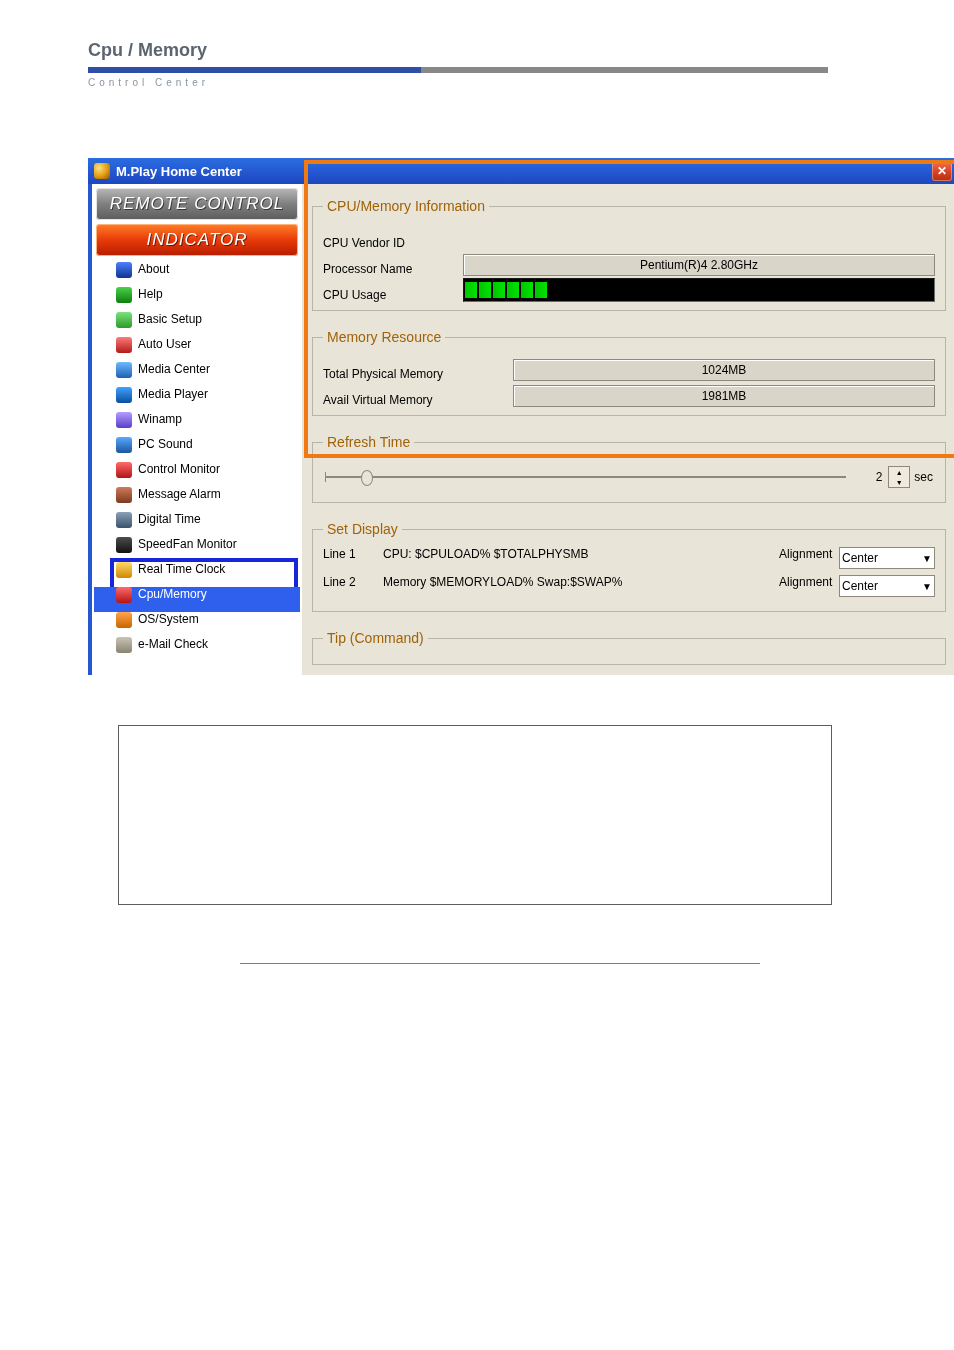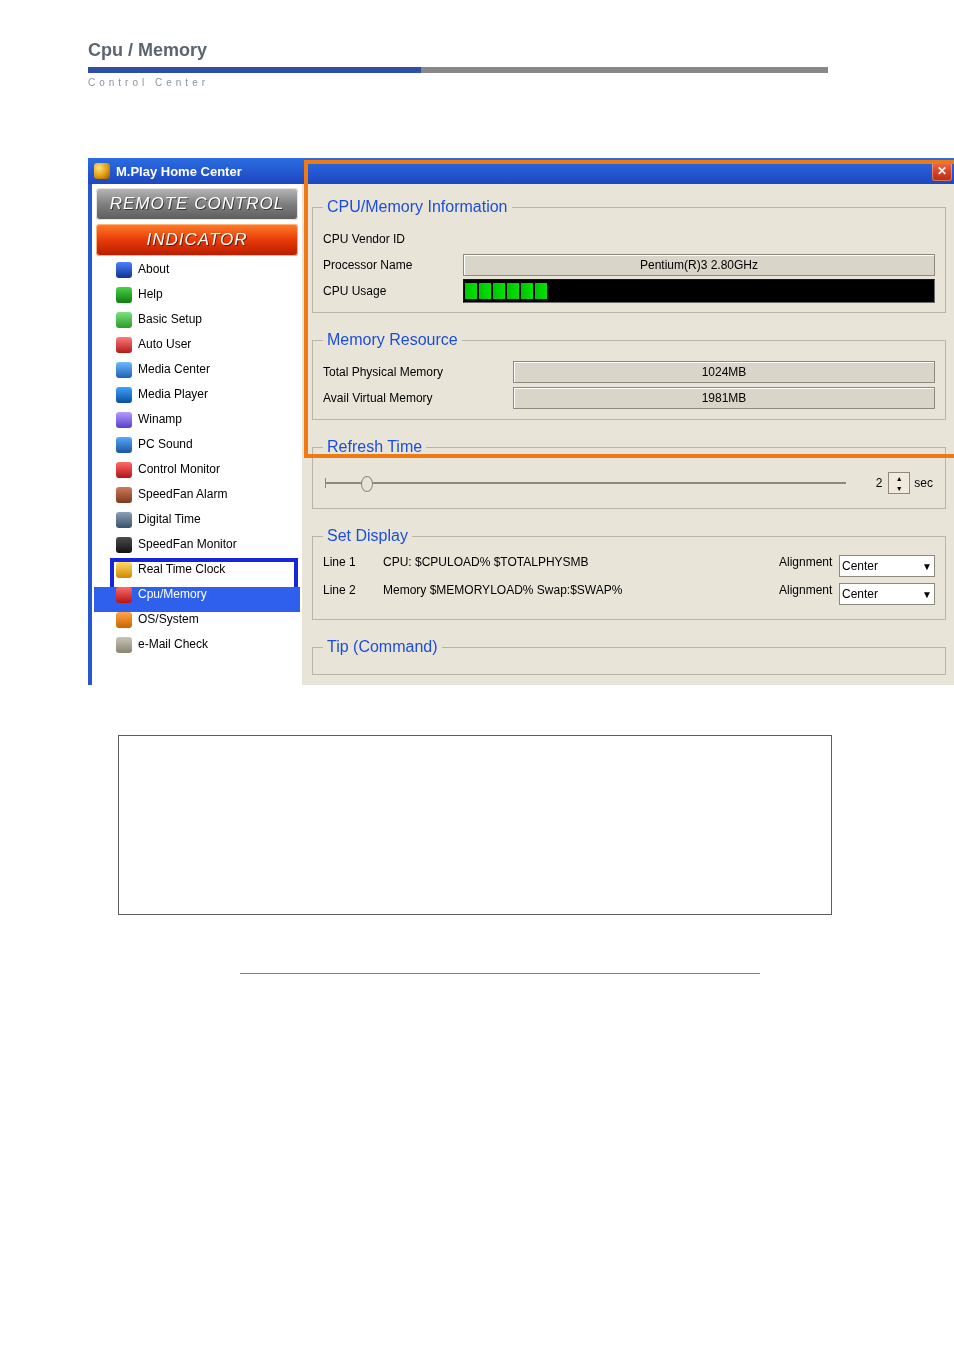--- a/index.html
+++ b/index.html
@@ -24,22 +24,22 @@
   .nav{margin:6px 2px}
   .ni{display:flex;height:25px;padding:0 0 0 22px;cursor:pointer;font-size:12px;color:#000;position:relative}
   .ni .ico{width:16px;height:16px;margin-right:6px;flex:0 0 auto;border-radius:3px}
   .ni.sel{background:#2f5fed;color:#fff}
   .ni.sel .lbl{color:#fff}
   .hl-blue{position:absolute;left:16px;right:2px;top:-4px;bottom:-4px;border:4px solid #1727d6;pointer-events:none}
   
   .ct{flex:1 1 auto;position:relative;padding:14px 10px 10px 10px;box-sizing:border-box}
   .ct-hl{position:absolute;left:2px;right:-8px;top:-24px;height:290px;border:4px solid #ef7a13;pointer-events:none}
   fieldset{border:1px solid #b8b4a6;margin:0 0 18px 0;padding:10px 10px 8px 10px;background:transparent}
-  legend{font-size:16px;color:#1d4ed8;padding:0 4px}
-  .row{display:flex;align-items:center;height:26px}
+  legend{font-size:14px;color:#a16207;padding:0 4px}
+  .row{display:flex;align-items:flex-end;height:26px}
   .row .lab{width:140px;color:#000;font-size:12px}
   .row .val{flex:1 1 auto}
   .sunken{height:20px;line-height:20px;background:#d9d5c8;border:1px solid #8d8a7d;box-shadow:inset 1px 1px 0 #fff;text-align:center;font-size:12px;color:#000}
   .usage{height:20px;flex:1 1 auto;background:#000;border:1px inset #6b6b6b;display:flex;align-items:center;padding:1px}
   .seg{width:12px;height:16px;margin-right:2px;background:linear-gradient(to right,#00c400 0,#00e400 100%)}
   
   .slider-row{display:flex;align-items:center;padding:6px 2px}
   .track{flex:1 1 auto;height:2px;background:#8d8a7d;position:relative;margin-right:14px}
   .track::before{content:"";position:absolute;left:0;top:-4px;width:0;height:10px;border-left:1px solid #8d8a7d}
   .thumb{position:absolute;top:-6px;width:10px;height:14px;background:#e8e5d8;border:1px solid #8d8a7d;border-radius:50%;left:7%}
@@ -128,21 +128,21 @@
           <div class="ni">
               <span class="ico i-pcs"></span>
               <span class="lbl">PC Sound</span>
             </div>
           <div class="ni">
               <span class="ico i-net"></span>
               <span class="lbl">Control Monitor</span>
             </div>
           <div class="ni">
               <span class="ico i-msg"></span>
-              <span class="lbl">SpeedFan Alarm</span>
+              <span class="lbl">Message Alarm</span>
             </div>
           <div class="ni">
               <span class="ico i-dig"></span>
               <span class="lbl">Digital Time</span>
             </div>
           <div class="ni" style="position:relative">
               <span class="ico i-sf"></span>
               <span class="lbl">SpeedFan Monitor</span>
             </div>
           <div class="ni" style="position:relative">
@@ -169,21 +169,21 @@
         <div class="ct-hl"></div>
 
         <fieldset>
           <legend>CPU/Memory Information</legend>
           <div class="row">
             <div class="lab">CPU Vendor ID</div>
           </div>
           <div class="row">
             <div class="lab">Processor Name</div>
             <div class="val">
-                <div class="sunken">Pentium(R)3 2.80GHz</div>
+                <div class="sunken">Pentium(R)4 2.80GHz</div>
               </div>
           </div>
           <div class="row">
             <div class="lab">CPU  Usage</div>
             <div class="usage">
               <div class="seg"></div>
                 <div class="seg"></div>
                 <div class="seg"></div>
                 <div class="seg"></div>
                 <div class="seg"></div>

